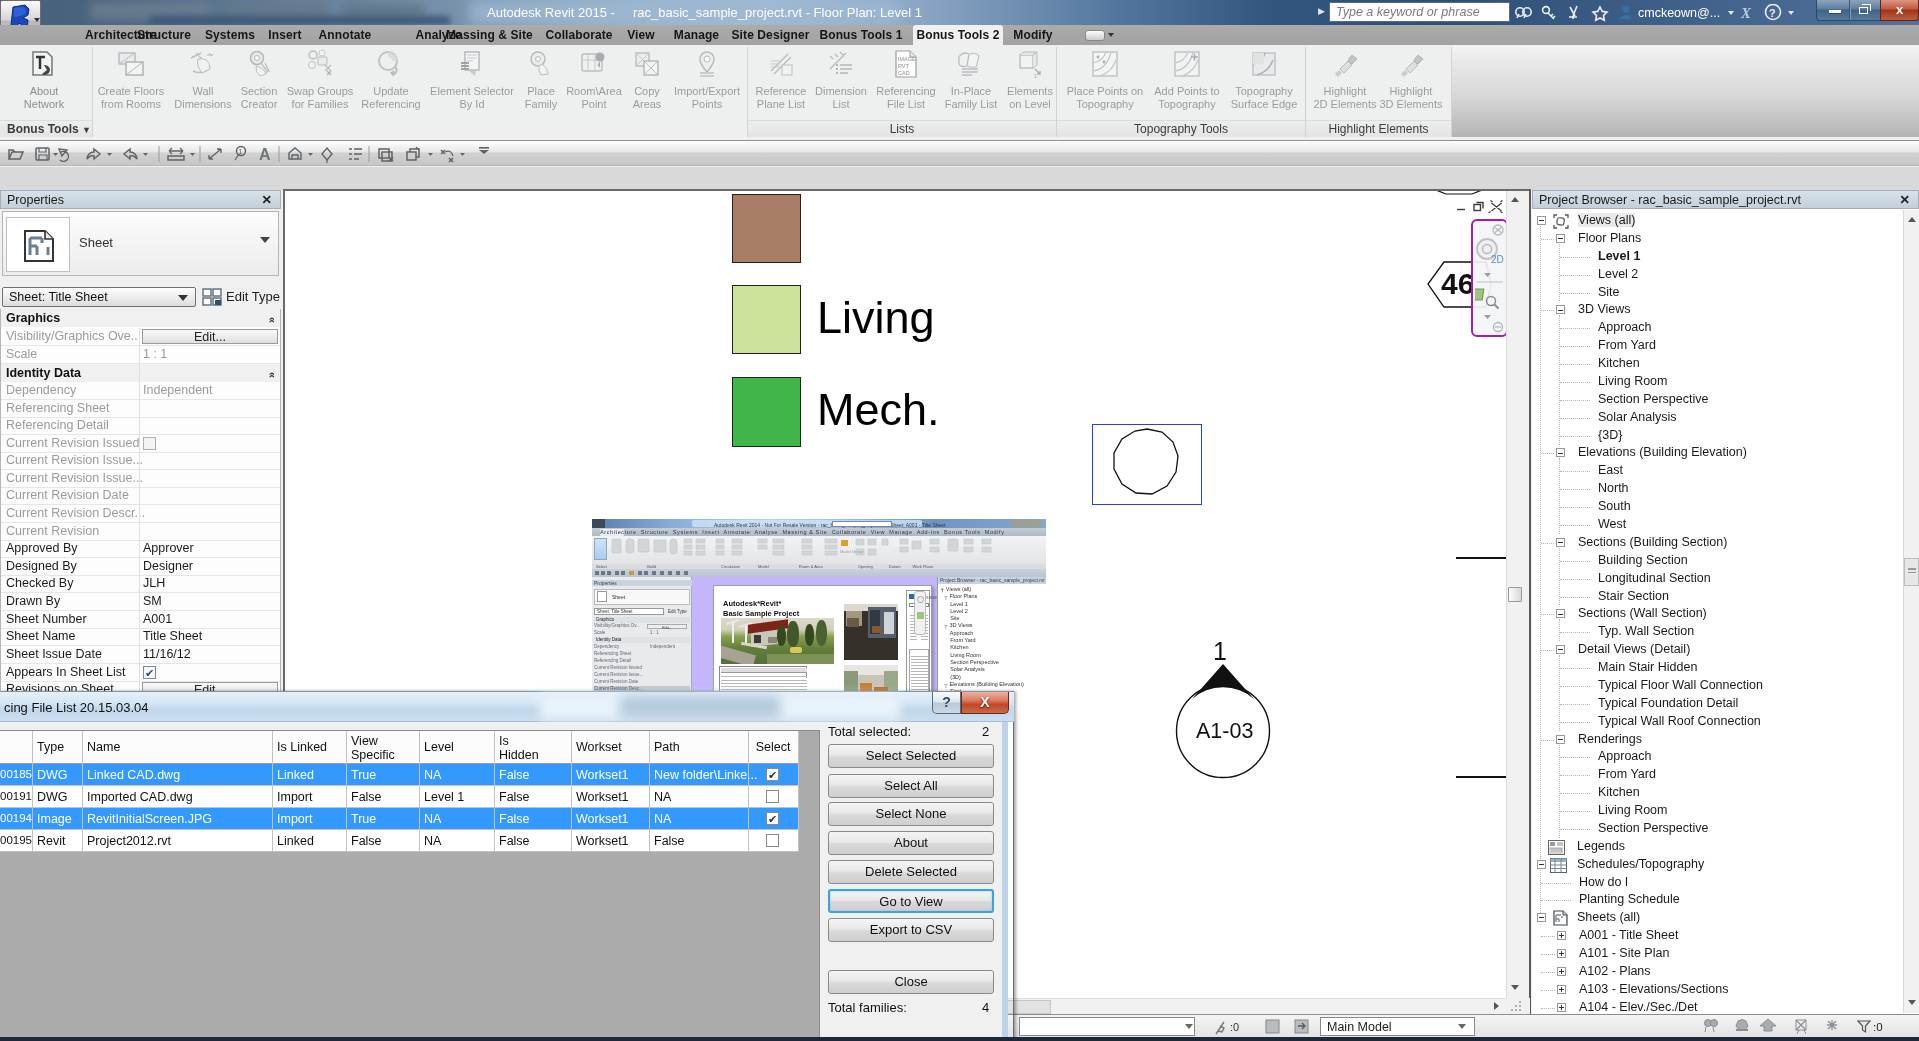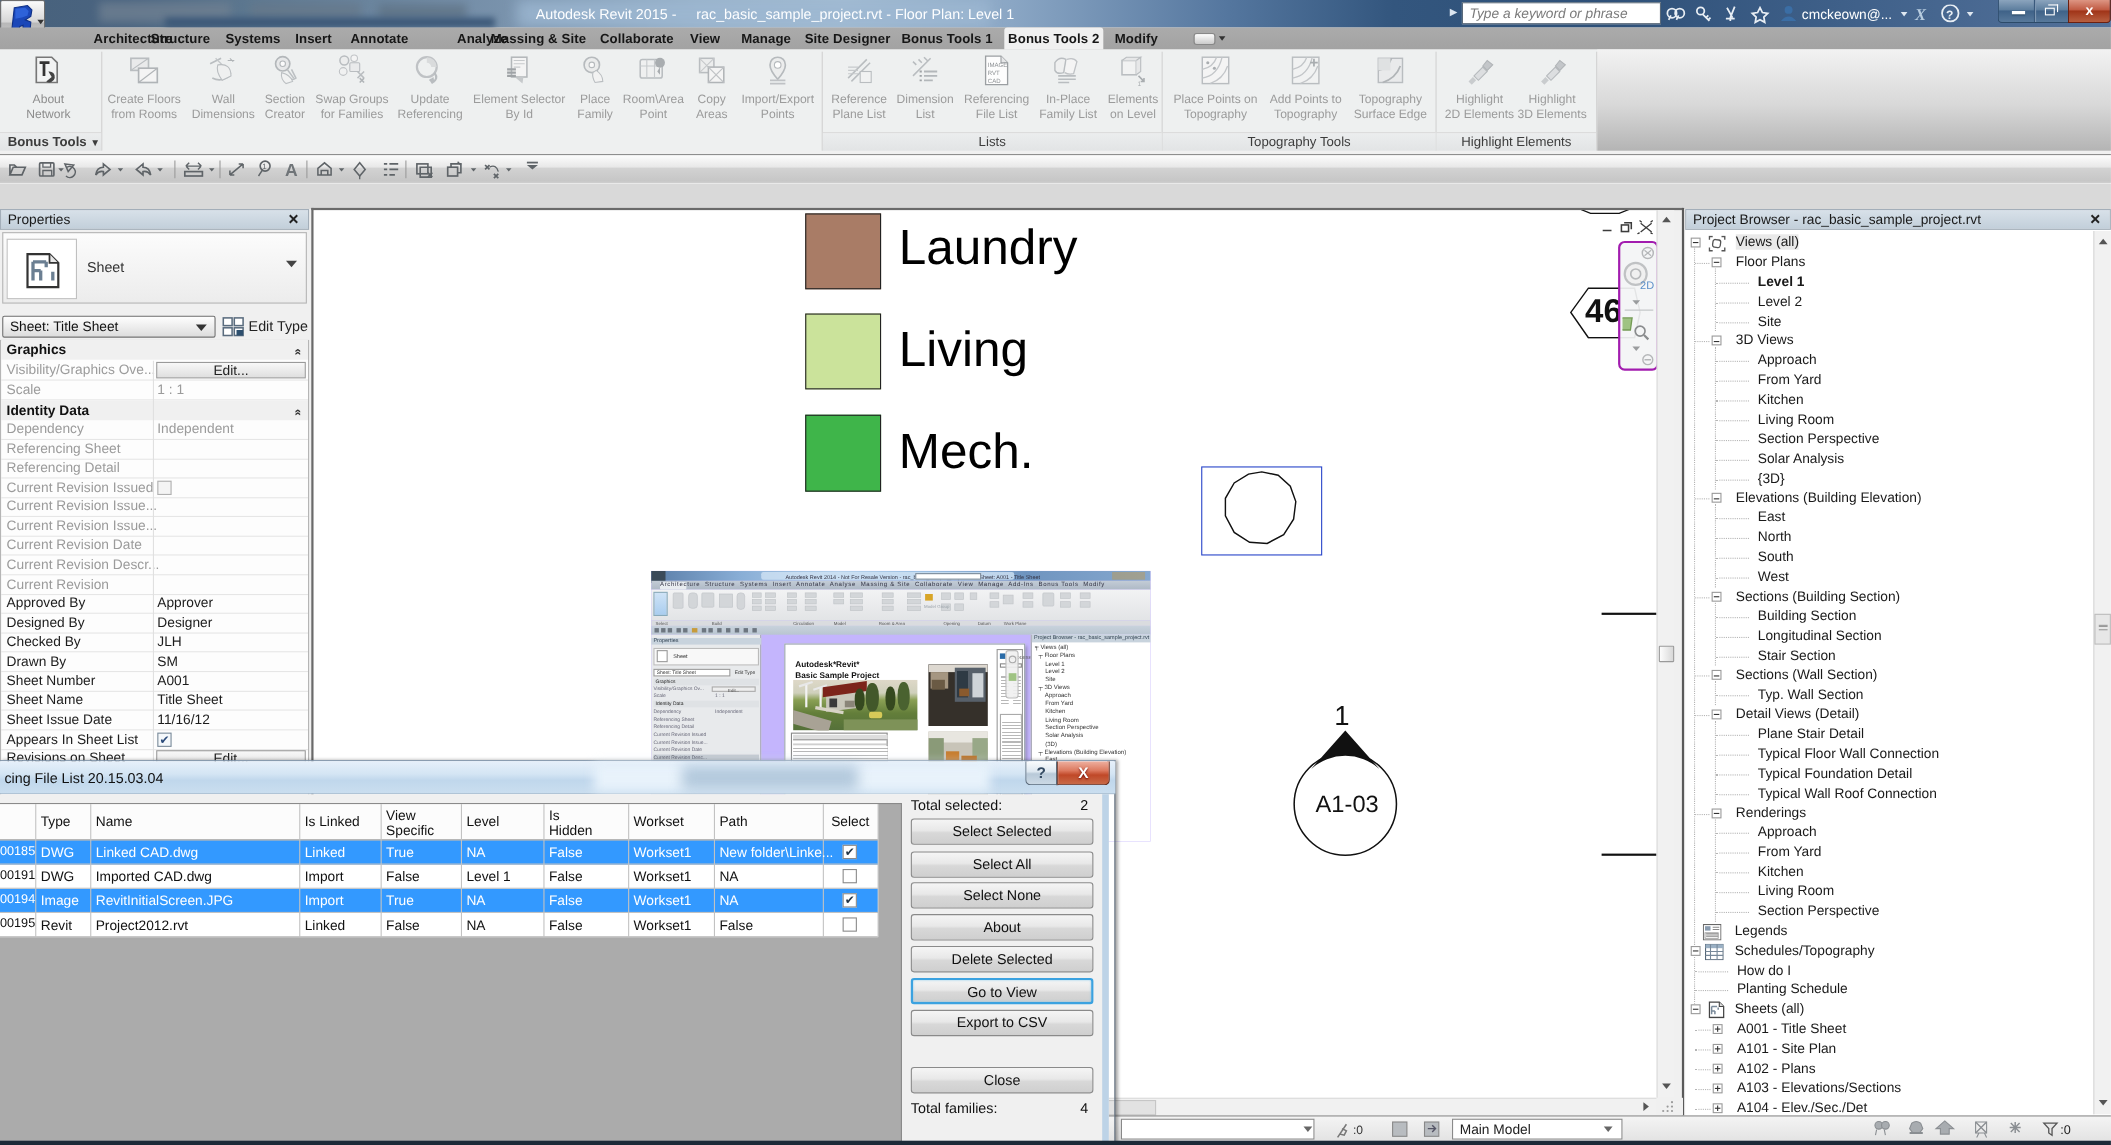--- a/index.html
+++ b/index.html
@@ -398,21 +398,20 @@
         <span class="plab">Revisions on Sheet</span>
         <span class="abs" style="left:141px;top:1px;width:136px;height:15px;background:linear-gradient(180deg,#f8f8f8,#dfdfdf);border:1px solid #9a9a9a;text-align:center;line-height:14px;color:#222;">Edit...</span>
       </div>
  <div class="abs" style="left:139px;top:138px;width:1px;height:370px;background:#e0e0e0;"></div>
 </div>
 <div class="abs" id="canvas"></div>
 <div class="abs" id="canvasItems" style="left:0;top:0;width:1919px;height:1041px;">
  <div class="abs" style="left:1456px;top:557px;width:50px;height:2px;background:#111;"></div>
  <div class="abs" style="left:1456px;top:776px;width:50px;height:2px;background:#111;"></div>
  <div class="abs" style="left:732px;top:194px;width:69px;height:69px;background:#a97c66;border:1px solid #222;"></div>
- <div class="abs bigtxt" style="left:817px;top:199px;">Laundry</div>
  <div class="abs" style="left:732px;top:285px;width:69px;height:69px;background:#cbe39b;border:1px solid #222;"></div>
  <div class="abs bigtxt" style="left:817px;top:292px;">Living</div>
  <div class="abs" style="left:732px;top:377px;width:69px;height:70px;background:#3fb54a;border:1px solid #222;"></div>
  <div class="abs bigtxt" style="left:817px;top:384px;">Mech.</div>
  <div class="abs" style="left:1092px;top:424px;width:110px;height:81px;border:1px solid #2744c9;"></div>
  <svg class="abs" style="left:1105px;top:423px;" width="85" height="82" viewBox="0 0 85 82">
         <polygon points="42,6 57,9 68,19 73,33 71,49 62,63 47,71 31,70 17,61 9,46 9,30 17,16 30,8" fill="none" stroke="#111" stroke-width="1.3"></polygon>
       </svg>
  <div class="abs" id="mini" style="left:592px;top:519px;width:454px;height:246px;background:#c4b5fd;overflow:hidden;">
   <div class="abs" style="left:0;top:0;width:454px;height:9px;background:linear-gradient(90deg,#5a7da8,#89aed6 18%,#b7d2ec 38%,#9cbfe2 55%,#6f94bf 75%,#86a8cf 100%);"></div>
@@ -812,21 +811,21 @@
  <div class="trow" style="top:433.2px;">
         <span class="abs" style="left:65px;top:1px;white-space:nowrap;">Typ. Wall Section</span>
       </div>
  <div class="trow" style="top:451.1px;">
         <span class="abs" style="left:23px;top:4px;width:9px;height:9px;background:#fff;border:1px solid #999;">
           <span style="position:absolute;left:1px;top:3.2px;width:5px;height:1px;background:#333;"></span>
         </span>
         <span class="abs" style="left:45px;top:1px;white-space:nowrap;">Detail Views (Detail)</span>
       </div>
  <div class="trow" style="top:469.0px;">
-        <span class="abs" style="left:65px;top:1px;white-space:nowrap;">Plane Stair Detail</span>
+        <span class="abs" style="left:65px;top:1px;white-space:nowrap;">Main Stair Hidden</span>
       </div>
  <div class="trow" style="top:486.9px;">
         <span class="abs" style="left:65px;top:1px;white-space:nowrap;">Typical Floor Wall Connection</span>
       </div>
  <div class="trow" style="top:504.8px;">
         <span class="abs" style="left:65px;top:1px;white-space:nowrap;">Typical Foundation Detail</span>
       </div>
  <div class="trow" style="top:522.6px;">
         <span class="abs" style="left:65px;top:1px;white-space:nowrap;">Typical Wall Roof Connection</span>
       </div>

